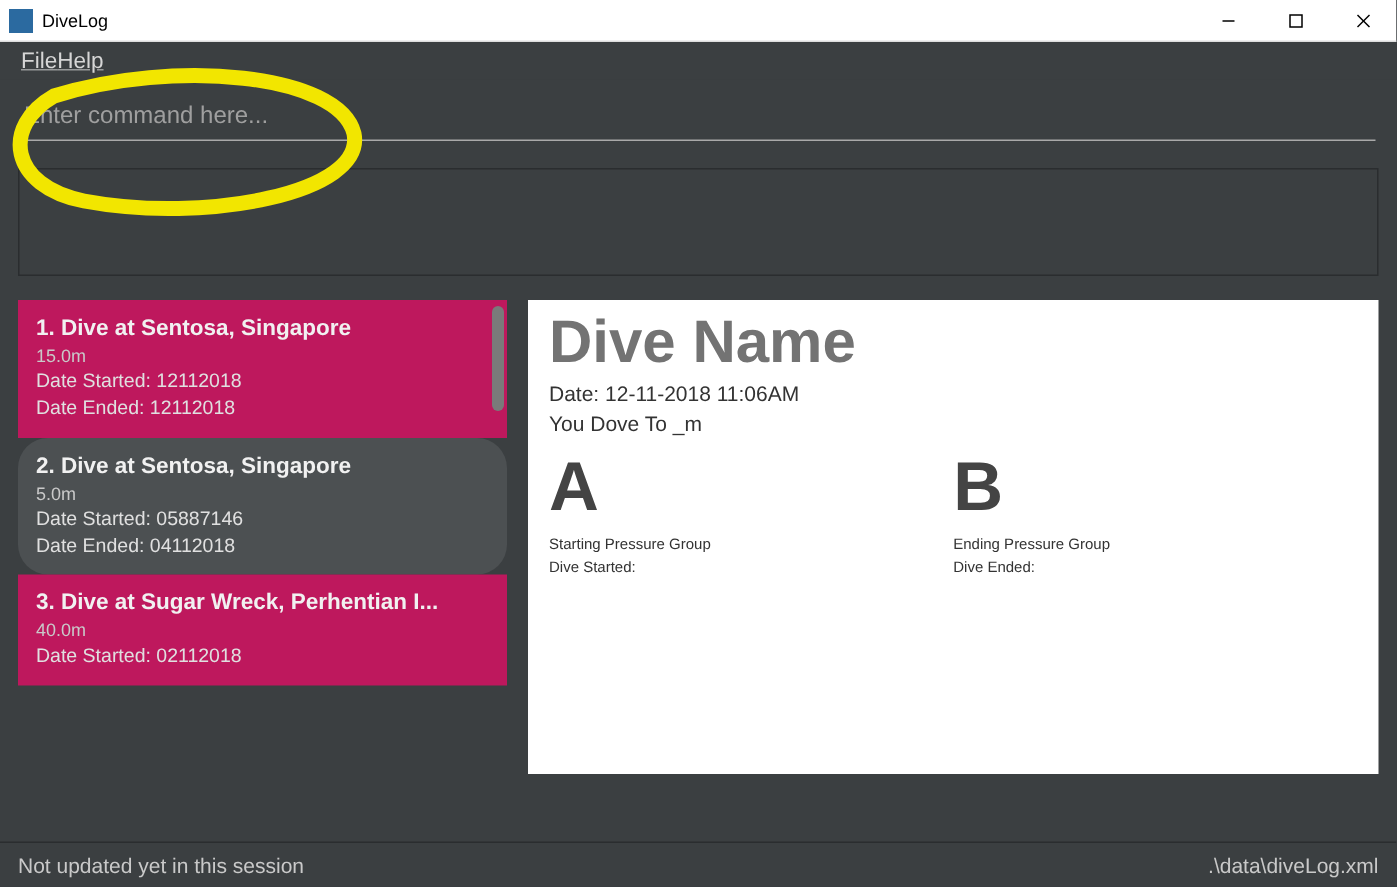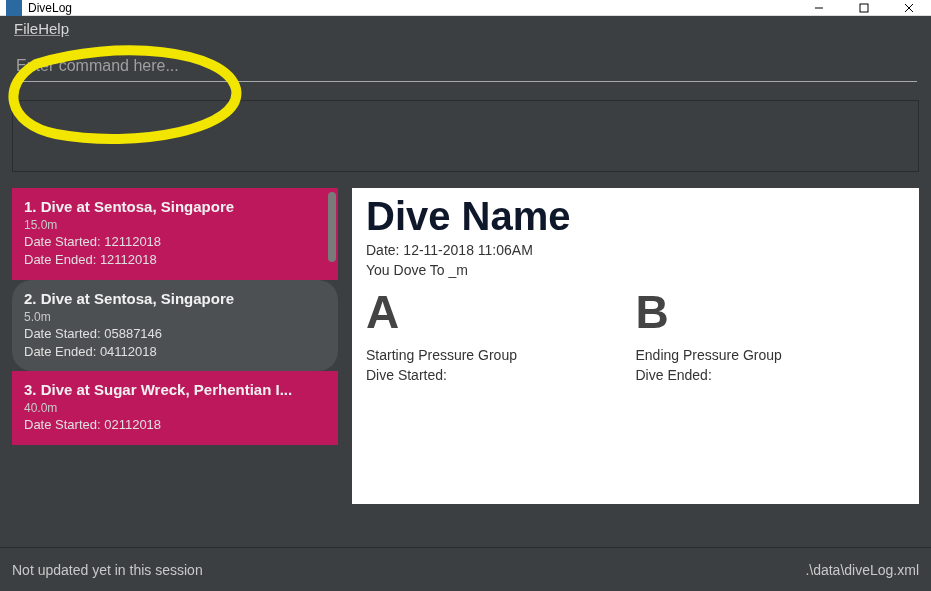--- a/index.html
+++ b/index.html
@@ -6,21 +6,21 @@
     body {
       font-family: "Segoe UI", Arial, sans-serif;
       background: #3b3f41;
       width: 931px;
       height: 591px;
       overflow: hidden;
       position: relative;
     }
     
     .titlebar {
-      height: 16px;
+      height: 28px;
       background: #ffffff;
       display: flex;
       align-items: center;
       justify-content: space-between;
       padding-left: 6px;
       border-bottom: 1px solid #ddd;
     }
     .titlebar-left { display: flex; align-items: center; gap: 6px; }
     .app-icon {
       width: 16px; height: 16px;
@@ -112,38 +112,38 @@
     .detail-panel {
       flex: 1;
       background: #ffffff;
       color: #333;
       padding: 6px 14px;
       overflow: hidden;
     }
     .dp-title {
       font-size: 40px;
       font-weight: 600;
-      color: #0f172a;
+      color: #737373;
       margin-bottom: 2px;
     }
     .dp-meta { font-size: 14px; color: #333; line-height: 1.4; }
     .dp-cols { display: flex; margin-top: 6px; }
     .dp-col { flex: 1; }
     .dp-letter {
       font-size: 46px;
       font-weight: 600;
       color: #444;
       line-height: 1.15;
     }
-    .dp-line { font-size: 14px; color: #333; line-height: 1.45; }
+    .dp-line { font-size: 10px; color: #333; line-height: 1.45; }
     
     .statusbar {
       position: absolute;
       bottom: 0; left: 0; right: 0;
-      height: 44px;
+      height: 30px;
       background: #3b3f41;
       color: #c9c9c9;
       font-size: 14px;
       display: flex;
       align-items: center;
       justify-content: space-between;
       padding: 0 12px;
       border-top: 1px solid #2a2d2f;
     }
     

